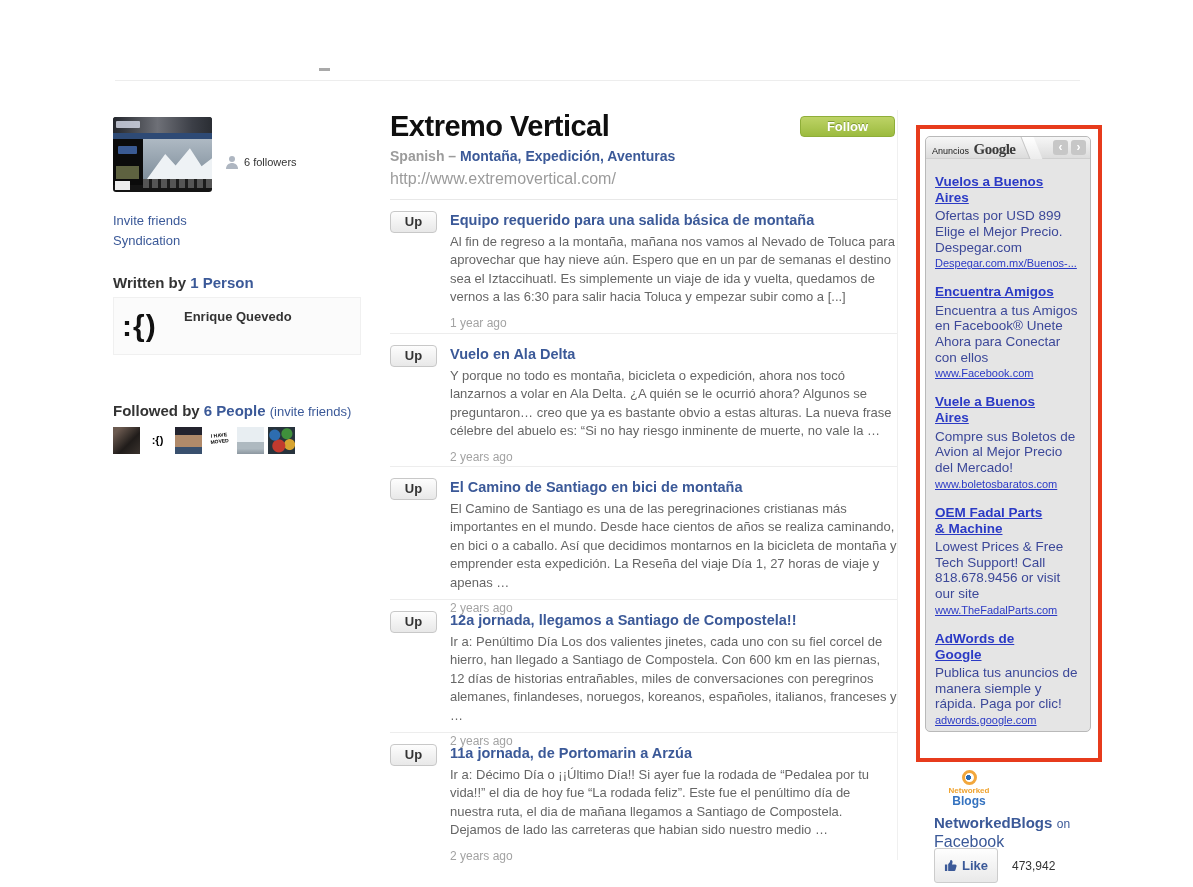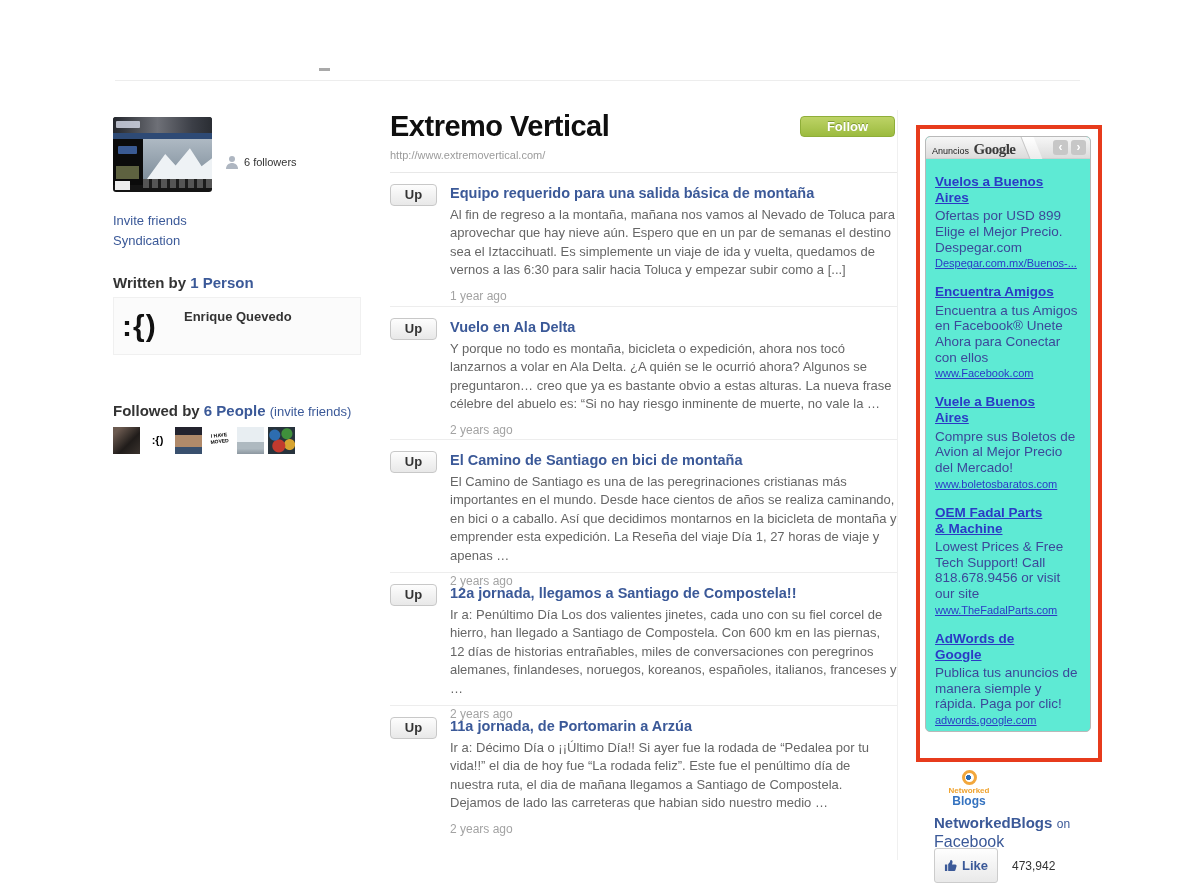--- a/index.html
+++ b/index.html
@@ -62,37 +62,37 @@
   
   .col-main { position:absolute; left:390px; top:110px; width:507px; }
   .blog-title { font-size:29px; font-weight:bold; color:#0f0f0f; letter-spacing:-0.5px; }
   .follow-btn { position:absolute; right:2px; top:6px; width:95px; height:21px;
                 background:linear-gradient(#bdd366,#9cbb3f); border:1px solid #8fae39; border-radius:4px;
                 color:#fff; font-size:13px; font-weight:bold; text-align:center; line-height:19px;
                 text-shadow:0 -1px 0 rgba(60,90,0,.45); }
   .tagline { margin-top:7px; font-size:16px; color:#ababab; }
   .lang-line { margin-top:5px; font-size:14px; font-weight:bold; color:#9b9b9b; }
   .lang-line a { color:#3b5998; }
-  .blog-url { margin-top:6px; font-size:11px; color:#9b9b9b; font-weight:normal; }
+  .blog-url { margin-top:6px; font-size:16px; color:#9b9b9b; font-weight:normal; }
   .posts { margin-top:11px; border-top:1px solid #e8e8e8; }
   .post { position:relative; height:133px; padding:12px 0 0 60px; }
   .post + .post { border-top:1px solid #ededed; }
   .up-btn { position:absolute; left:0; top:11px; width:47px; height:22px;
             background:linear-gradient(#fdfdfd,#e8e8e8); border:1px solid #c8c8c8; border-radius:4px;
             font-size:13px; font-weight:bold; color:#333; text-align:center; line-height:20px; }
   .post-title { font-size:14.5px; font-weight:bold; color:#3b5998; display:block; }
   .post-excerpt { margin-top:5px; font-size:13px; color:#666; line-height:1.42; }
   .post-time { margin-top:9px; font-size:12px; color:#a3a3a3; }
   .rule-vert { position:absolute; left:897px; top:110px; width:1px; height:750px; background:#f0f0f0; }
 
   
   .ads-frame { position:absolute; left:916px; top:125px; width:186px; height:637px;
                border:4px solid #e73b1c; background:#fff; }
   .ads-box { margin:7px 5px; width:166px; height:596px; border:1px solid #b9b9b9; border-radius:5px;
-             overflow:hidden; background:#5eead4; }
+             overflow:hidden; background:#e5e5e5; }
   .ads-header { height:22px; background:linear-gradient(#f6f6f6,#dcdcdc); border-bottom:1px solid #cfcfcf;
                 position:relative; border-radius:4px 4px 0 0; }
   .ads-brand { position:absolute; left:6px; top:3px; white-space:nowrap; }
   .ads-brand .small { font-size:9px; color:#1a1a1a; }
   .ads-brand .google { font-family:"Liberation Serif","DejaVu Serif",serif; font-size:15px; font-weight:bold;
                        color:#3a3a3a; letter-spacing:-0.5px; }
   .tab-slant { position:absolute; left:99px; top:0; width:13px; height:22px; background:linear-gradient(#ffffff,#ececec);
                transform:skewX(22deg); border-left:1px solid #c6c6c6; }
   .ads-nav { position:absolute; right:4px; top:3px; display:flex; gap:3px; }
   .nav-btn { width:15px; height:15px; background:#c7c7c7; border-radius:3px; color:#fff;
@@ -174,20 +174,27 @@
     <div class="avatar av-photo2"></div>
     <div class="avatar av-moved">i have moved</div>
     <div class="avatar av-sky"></div>
     <div class="avatar av-color"></div>
   </div>
 </div>
 
 <div class="col-main">
   <h1 class="blog-title">Extremo Vertical</h1>
   <div class="follow-btn">Follow</div>
+  <div class="lang-line">
+    <span>Spanish</span>
+    <span>–</span>
+    <a>Montaña,</a>
+    <a>Expedición,</a>
+    <a>Aventuras</a>
+  </div>
   <div class="blog-url">http://www.extremovertical.com/</div>
 
   <div class="posts">
     <div class="post">
       <div class="up-btn">Up</div>
       <a class="post-title">Equipo requerido para una salida básica de montaña</a>
       <div class="post-excerpt">Al fin de regreso a la montaña, mañana nos vamos al Nevado de Toluca para aprovechar que hay nieve aún. Espero que en un par de semanas el destino sea el Iztaccihuatl. Es simplemente un viaje de ida y vuelta, quedamos de vernos a las 6:30 para salir hacia Toluca y empezar subir como a [...]</div>
       <div class="post-time">1 year ago</div>
     </div>
     <div class="post">

